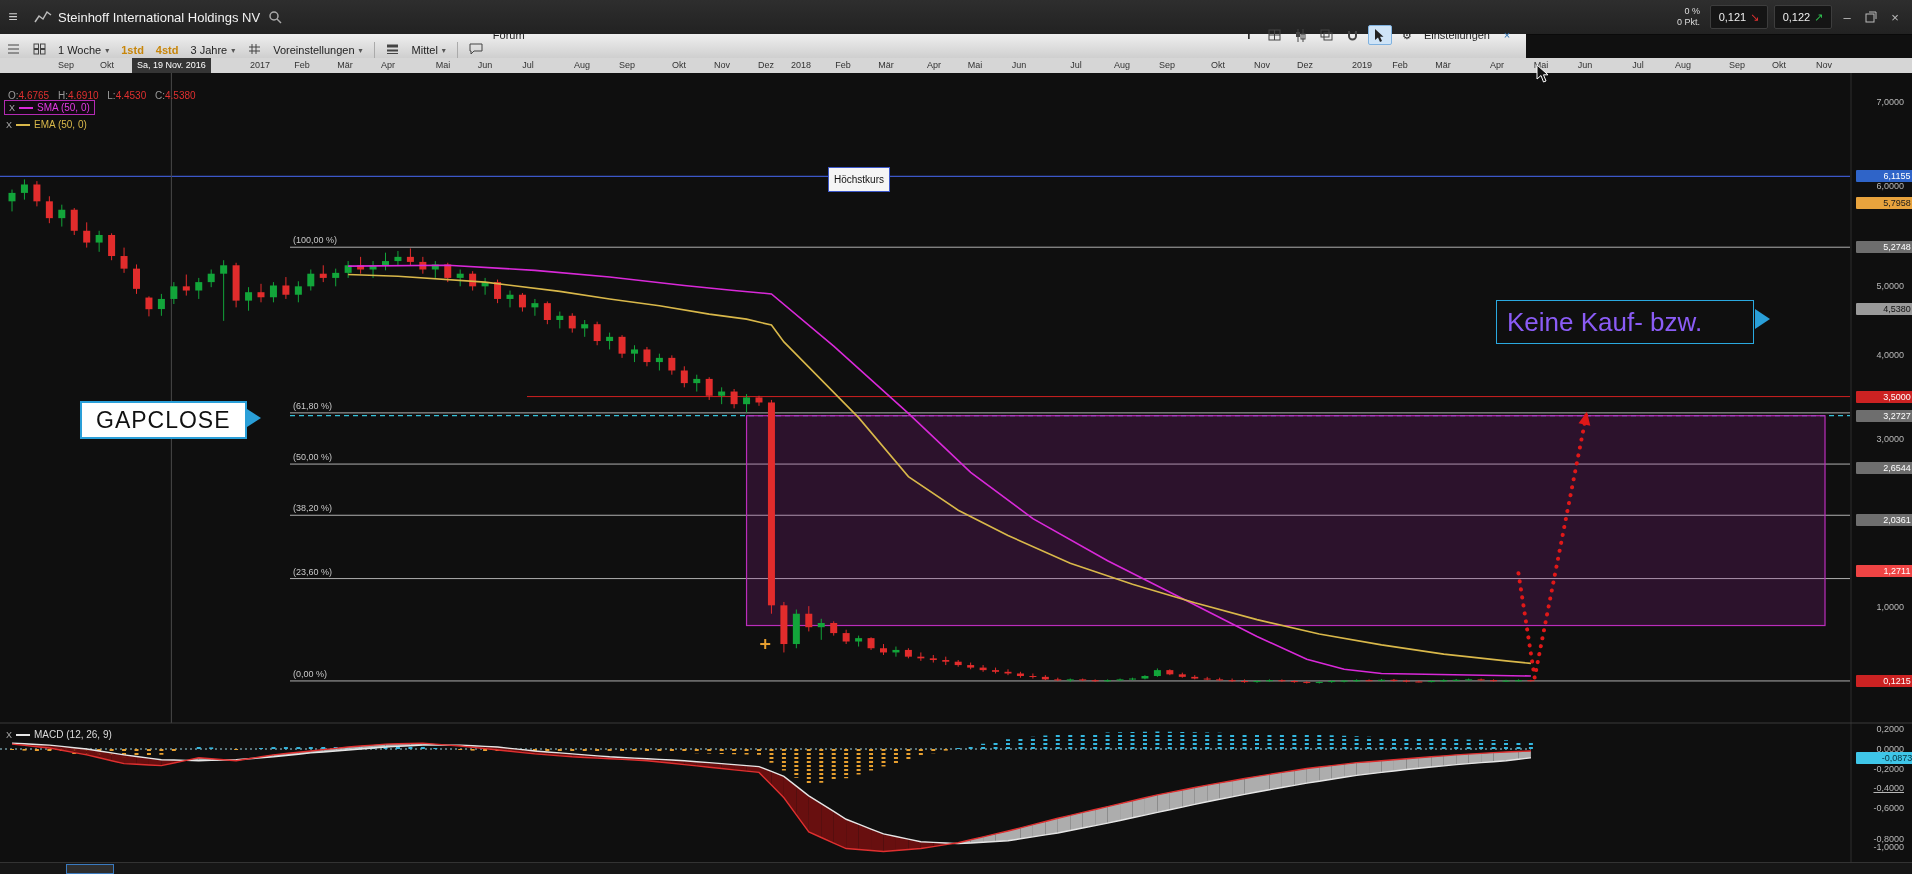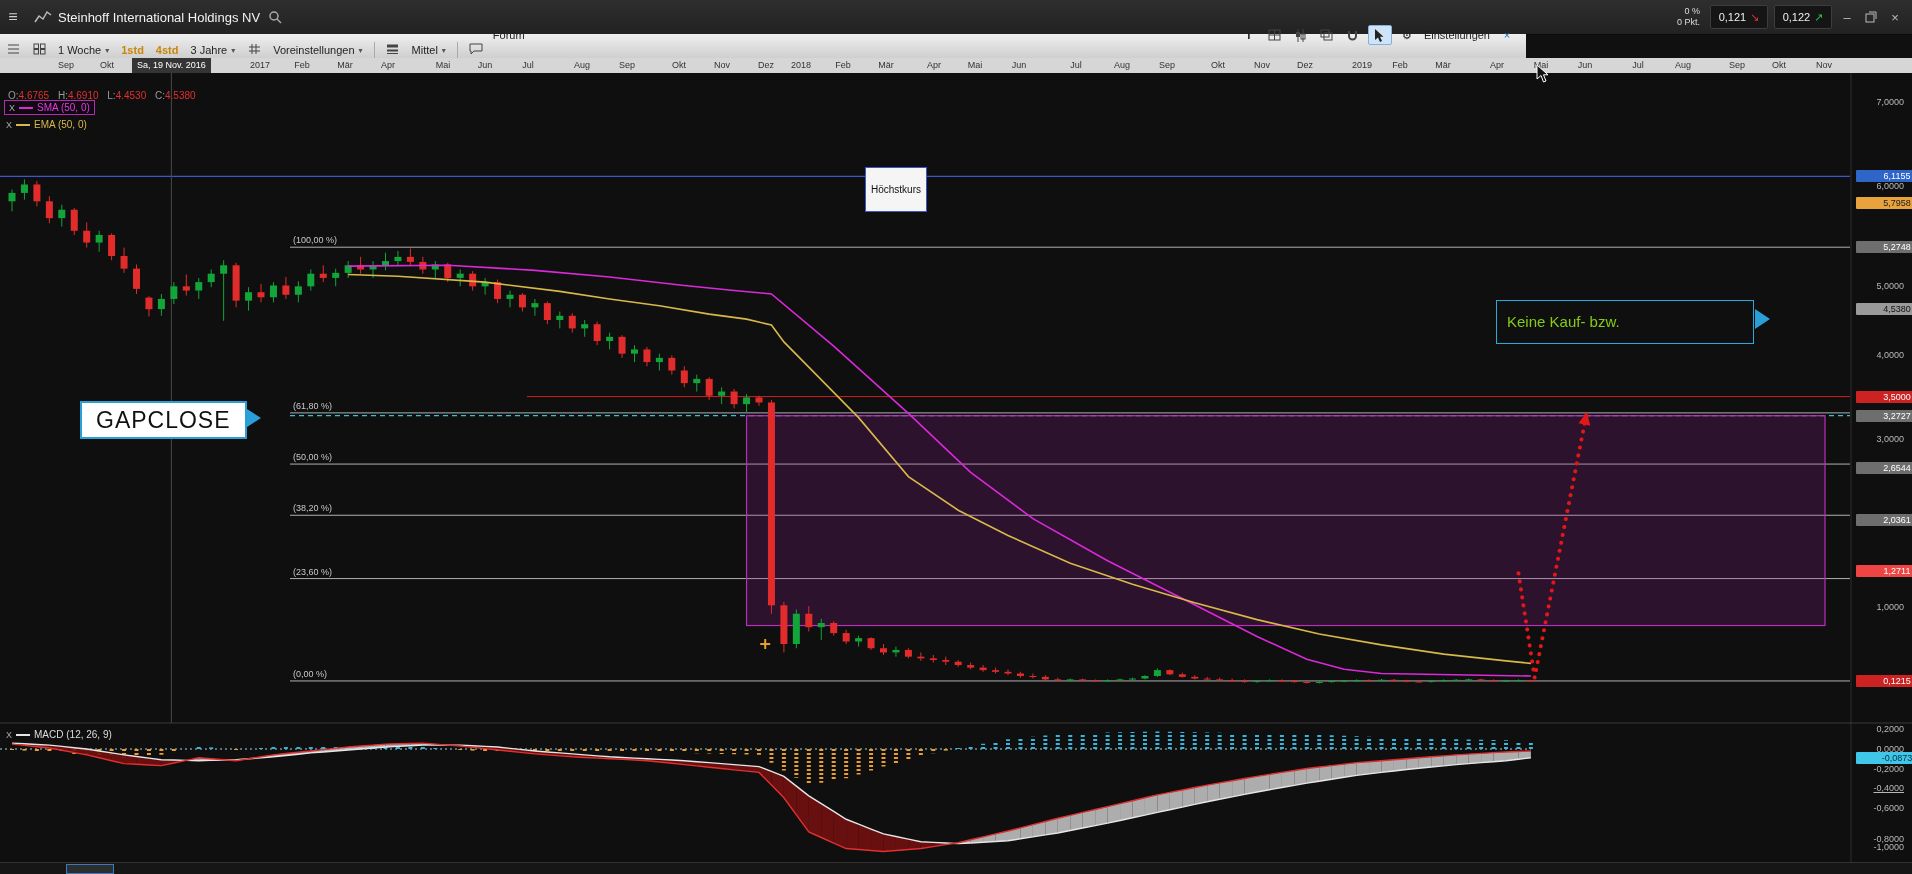--- a/index.html
+++ b/index.html
@@ -45,22 +45,22 @@
   .ohlc .val{color:#e03030;}
   .legend{position:absolute;font-size:10px;z-index:5;display:flex;align-items:center;gap:4px;}
   .legend .x{color:#aaa;cursor:pointer;font-size:9px;}
   .lsample{display:inline-block;width:14px;height:0;border-top:2px solid;}
   .sma-leg{top:100px;left:4px;color:#e23ae2;border:1px solid #b32ab3;padding:1px 4px;background:rgba(20,0,20,.4);}
   .ema-leg{top:119px;left:6px;color:#d9b84a;}
   .macd-leg{top:729px;left:6px;color:#ddd;}
 
   .gapclose{position:absolute;top:401px;left:80px;height:34px;background:#fff;border:2px solid #2a9fd8;color:#111;font-size:23px;letter-spacing:1px;display:flex;align-items:center;padding:0 14px;z-index:6;}
   .gapclose:after{content:"";position:absolute;right:-16px;top:6px;border-left:14px solid #2a9fd8;border-top:9px solid transparent;border-bottom:9px solid transparent;}
-  .hoechst{position:absolute;top:167px;left:865px;background:#f5f5f5;border:1px solid #3c57c8;color:#111;font-size:10px;padding:16px 5px;z-index:6;}
-  .notebox{position:absolute;top:300px;left:1496px;width:236px;background:rgba(15,15,15,.85);border:1px solid #2aa9e0;color:#84cc16;font-size:15px;line-height:30px;padding:6px 10px;z-index:6;}
+  .hoechst{position:absolute;top:167px;left:828px;background:#f5f5f5;border:1px solid #3c57c8;color:#111;font-size:10px;padding:6px 5px;z-index:6;}
+  .notebox{position:absolute;top:300px;left:1496px;width:236px;background:rgba(15,15,15,.85);border:1px solid #2aa9e0;color:#8b5cf6;font-size:26px;line-height:30px;padding:6px 10px;z-index:6;}
   .notebox:after{content:"";position:absolute;right:-17px;top:8px;border-left:15px solid #2a9fd8;border-top:10px solid transparent;border-bottom:10px solid transparent;}
 
   
   .axis-layer{position:absolute;top:0;left:0;width:1912px;height:874px;pointer-events:none;z-index:7;}
   .ptick{position:absolute;right:8px;font-size:9px;color:#b8b8b8;}
   .pbadge{position:absolute;left:1856px;width:50px;font-size:9px;text-align:center;padding:1px 16px;border-radius:1px;}
 
   
   .bottombar{position:absolute;top:862px;left:0;width:1912px;height:12px;background:#161616;border-top:1px solid #333;}
   .bhandle{position:absolute;top:1px;left:66px;width:46px;height:8px;background:#2e2e2e;border:1px solid #3a7abf;cursor:pointer;}

